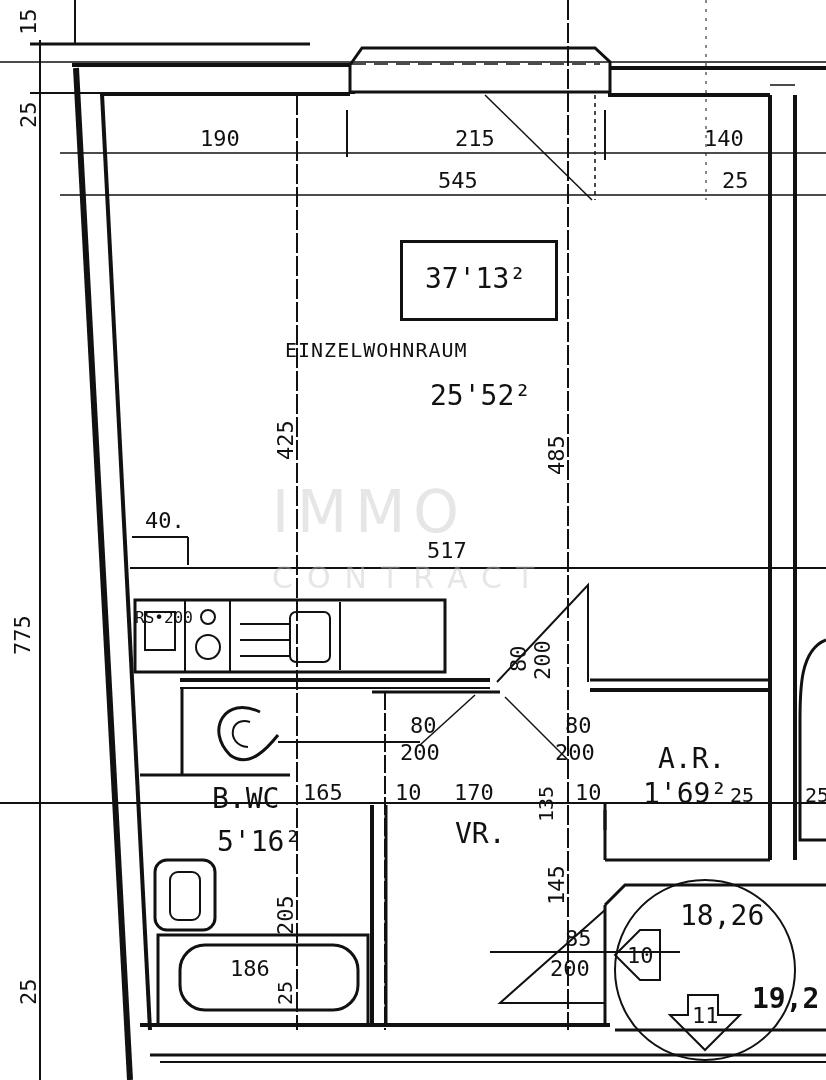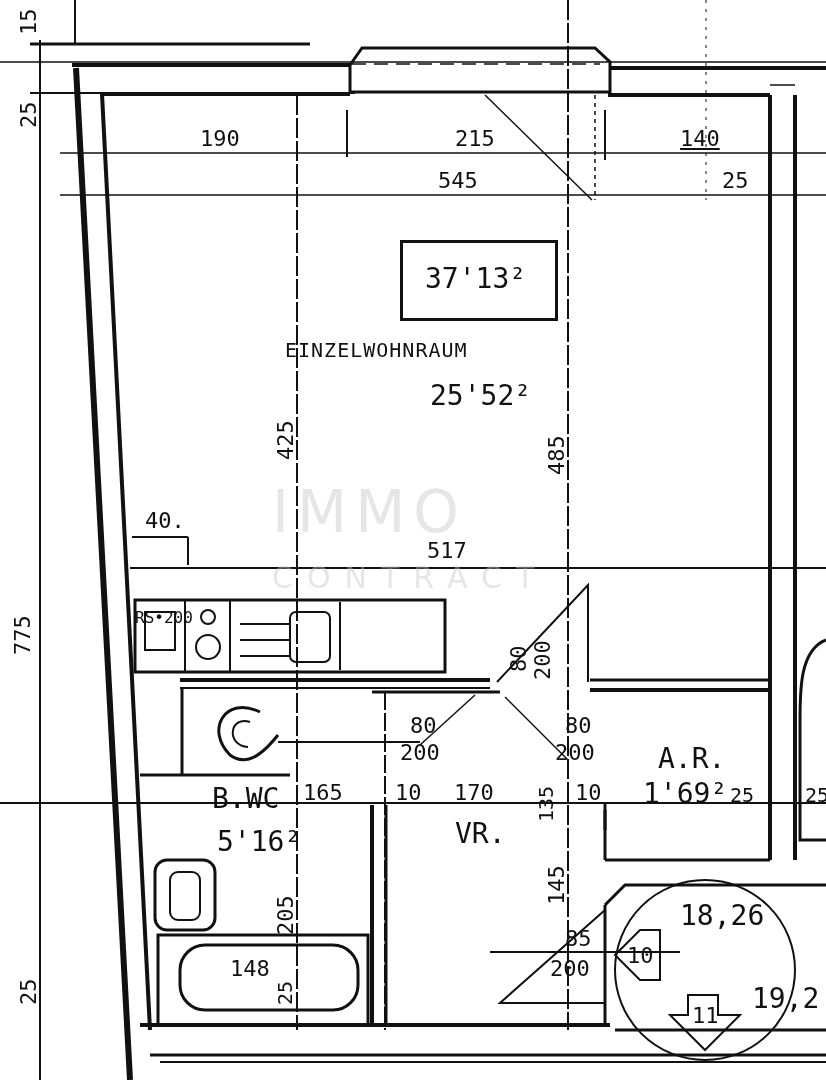--- a/index.html
+++ b/index.html
@@ -129,21 +129,21 @@
 <div class="lbl room" style="left:285px;top:340px;">EINZELWOHNRAUM</div>
 <div class="lbl area" style="left:430px;top:382px;">25'52²</div>
 <div class="lbl area" style="left:212px;top:785px;">B.WC</div>
 <div class="lbl area" style="left:217px;top:828px;">5'16²</div>
 <div class="lbl area" style="left:455px;top:820px;">VR.</div>
 <div class="lbl area" style="left:658px;top:745px;">A.R.</div>
 <div class="lbl area" style="left:643px;top:780px;">1'69²</div>
 
 <div class="lbl dim" style="left:200px;top:128px;">190</div>
 <div class="lbl dim" style="left:455px;top:128px;">215</div>
-<div class="lbl dim" style="left:680px;top:128px;text-decoration:underline;">140</div>
+<div class="lbl dim" style="left:704px;top:128px;">140</div>
 <div class="lbl dim" style="left:438px;top:170px;">545</div>
 <div class="lbl dim" style="left:722px;top:170px;">25</div>
 
 <div class="lbl dim rot" style="left:18px;top:35px;">15</div>
 <div class="lbl dim rot" style="left:18px;top:128px;">25</div>
 <div class="lbl dim rot" style="left:12px;top:655px;">775</div>
 <div class="lbl dim rot" style="left:18px;top:1005px;">25</div>
 <div class="lbl dim rot" style="left:275px;top:460px;">425</div>
 <div class="lbl dim rot" style="left:546px;top:475px;">485</div>
 <div class="lbl dim rot" style="left:546px;top:905px;">145</div>
@@ -164,18 +164,18 @@
 <div class="lbl dim" style="left:565px;top:928px;">85</div>
 <div class="lbl dim" style="left:550px;top:958px;">200</div>
 
 <div class="lbl dim" style="left:303px;top:782px;">165</div>
 <div class="lbl dim" style="left:395px;top:782px;">10</div>
 <div class="lbl dim" style="left:454px;top:782px;">170</div>
 <div class="lbl dim" style="left:575px;top:782px;">10</div>
 <div class="lbl dimsm" style="left:730px;top:785px;">25</div>
 <div class="lbl dimsm" style="left:805px;top:785px;">25</div>
 
-<div class="lbl dim" style="left:230px;top:958px;">148</div>
+<div class="lbl dim" style="left:230px;top:958px;">186</div>
 
 <div class="lbl dim" style="left:627px;top:945px;">10</div>
 <div class="lbl dim" style="left:692px;top:1005px;">11</div>
 <div class="lbl area" style="left:680px;top:902px;">18,26</div>
-<div class="lbl area" style="left:752px;top:985px;">19,2</div>
+<div class="lbl area" style="left:752px;top:985px;font-weight:bold;">19,2</div>
 
 </body></html>

